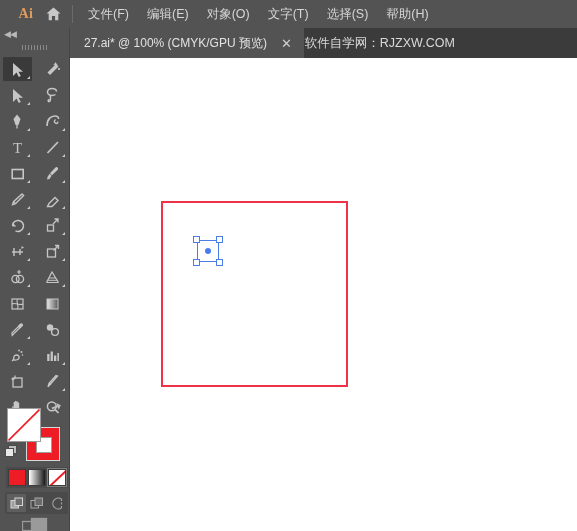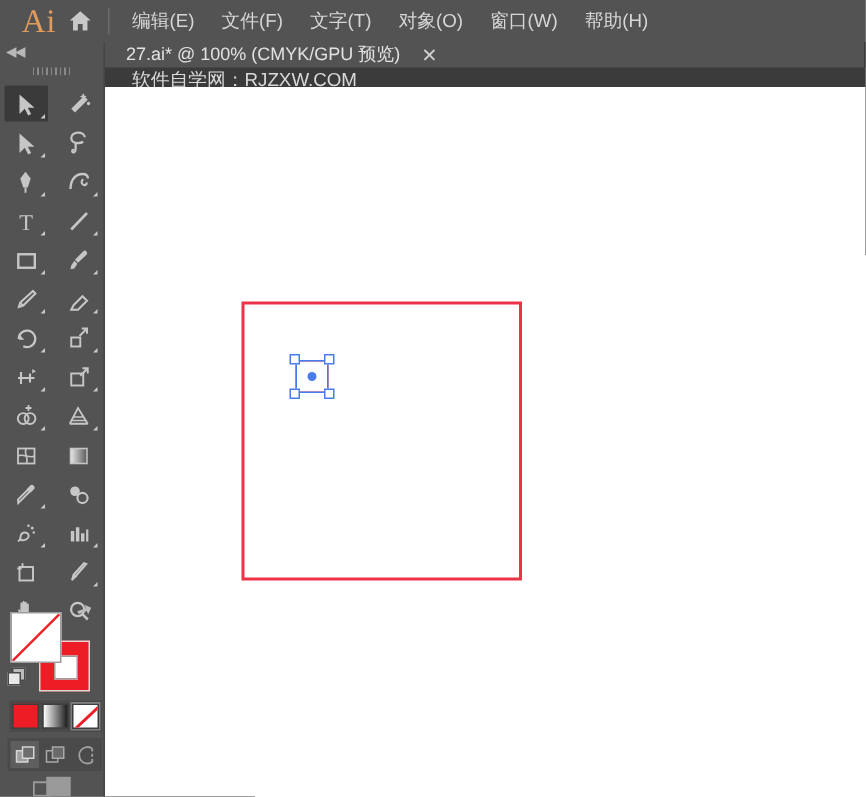--- a/index.html
+++ b/index.html
@@ -12,55 +12,55 @@
   #app { position: relative; width: 577px; height: 531px; }
 
   
   .menubar {
     position: absolute; left: 0; top: 0; width: 577px; height: 28px;
     background: #535353;
     display: flex; align-items: center;
   }
   .ai-logo {
     width: 36px; height: 28px; display: flex; align-items: center; justify-content: center;
-    color: #E09A5C; font-size: 22px; font-weight: normal; letter-spacing: .5px;
+    color: #E09A5C; font-size: 14px; font-weight: bold; letter-spacing: .5px;
     font-family: "Liberation Serif", "DejaVu Serif", serif;
     padding-left: 16px;
   }
   .home-btn {
     width: 34px; height: 28px; display: flex; align-items: center; justify-content: center;
   }
   .home-btn svg { display: block; }
   .menu-sep {
     width: 1px; height: 18px; background: #6b6b6b; margin: 0 6px 0 2px;
   }
   .menu-items { display: flex; align-items: center; height: 28px; }
   .menu-item {
     color: #d6d6d6; font-size: 12.5px; padding: 0 9px; height: 28px;
     display: flex; align-items: center; white-space: nowrap; cursor: default;
   }
 
   
   .tabbar {
     position: absolute; left: 70px; top: 28px; width: 507px; height: 30px;
     background: #3b3b3b;
-    display: flex; align-items: stretch; flex-direction: column;
+    display: flex; align-items: stretch;
   }
   .doc-tab {
     background: #535353; display: flex; align-items: center;
     padding: 0 10px 0 14px; height: 30px; gap: 12px;
     border-right: 1px solid #3b3b3b;
   }
   .doc-tab-label { color: #e2e2e2; font-size: 12px; white-space: nowrap; }
   .tab-close {
     color: #cfcfcf; font-size: 13px; line-height: 1; cursor: pointer;
     padding: 0 2px;
   }
   .tab-note {
-    display: flex; align-items: center; padding-left: 18px;
+    display: flex; align-items: center; 
     color: #d9d9d9; font-size: 12.5px; white-space: nowrap;
   }
 
   
   .canvas-area {
     position: absolute; left: 70px; top: 58px;
     width: 507px; height: 473px;
     background: #ffffff;
     overflow: hidden;
   }
@@ -211,25 +211,25 @@
 
   <div class="menubar">
     <div class="ai-logo">Ai</div>
     <div class="home-btn">
       <svg width="17" height="16" viewBox="0 0 17 16">
         <path d="M8.5 1.5 L15.5 7.6 L13.3 7.6 L13.3 14.3 L10.1 14.3 L10.1 10.0 L6.9 10.0 L6.9 14.3 L3.7 14.3 L3.7 7.6 L1.5 7.6 Z" fill="#c8c8c8"></path>
       </svg>
     </div>
     <div class="menu-sep"></div>
     <div class="menu-items">
+      <div class="menu-item">文件(F)</div>
       <div class="menu-item">编辑(E)</div>
-      <div class="menu-item">文件(F)</div>
+      <div class="menu-item">对象(O)</div>
       <div class="menu-item">文字(T)</div>
-      <div class="menu-item">对象(O)</div>
-      <div class="menu-item">窗口(W)</div>
+      <div class="menu-item">选择(S)</div>
       <div class="menu-item">帮助(H)</div>
     </div>
   </div>
 
   <div class="tabbar">
     <div class="doc-tab">
       <span class="doc-tab-label">27.ai* @ 100% (CMYK/GPU 预览)</span>
       <span class="tab-close">✕</span>
     </div>
     <div class="tab-note">软件自学网：RJZXW.COM</div>

